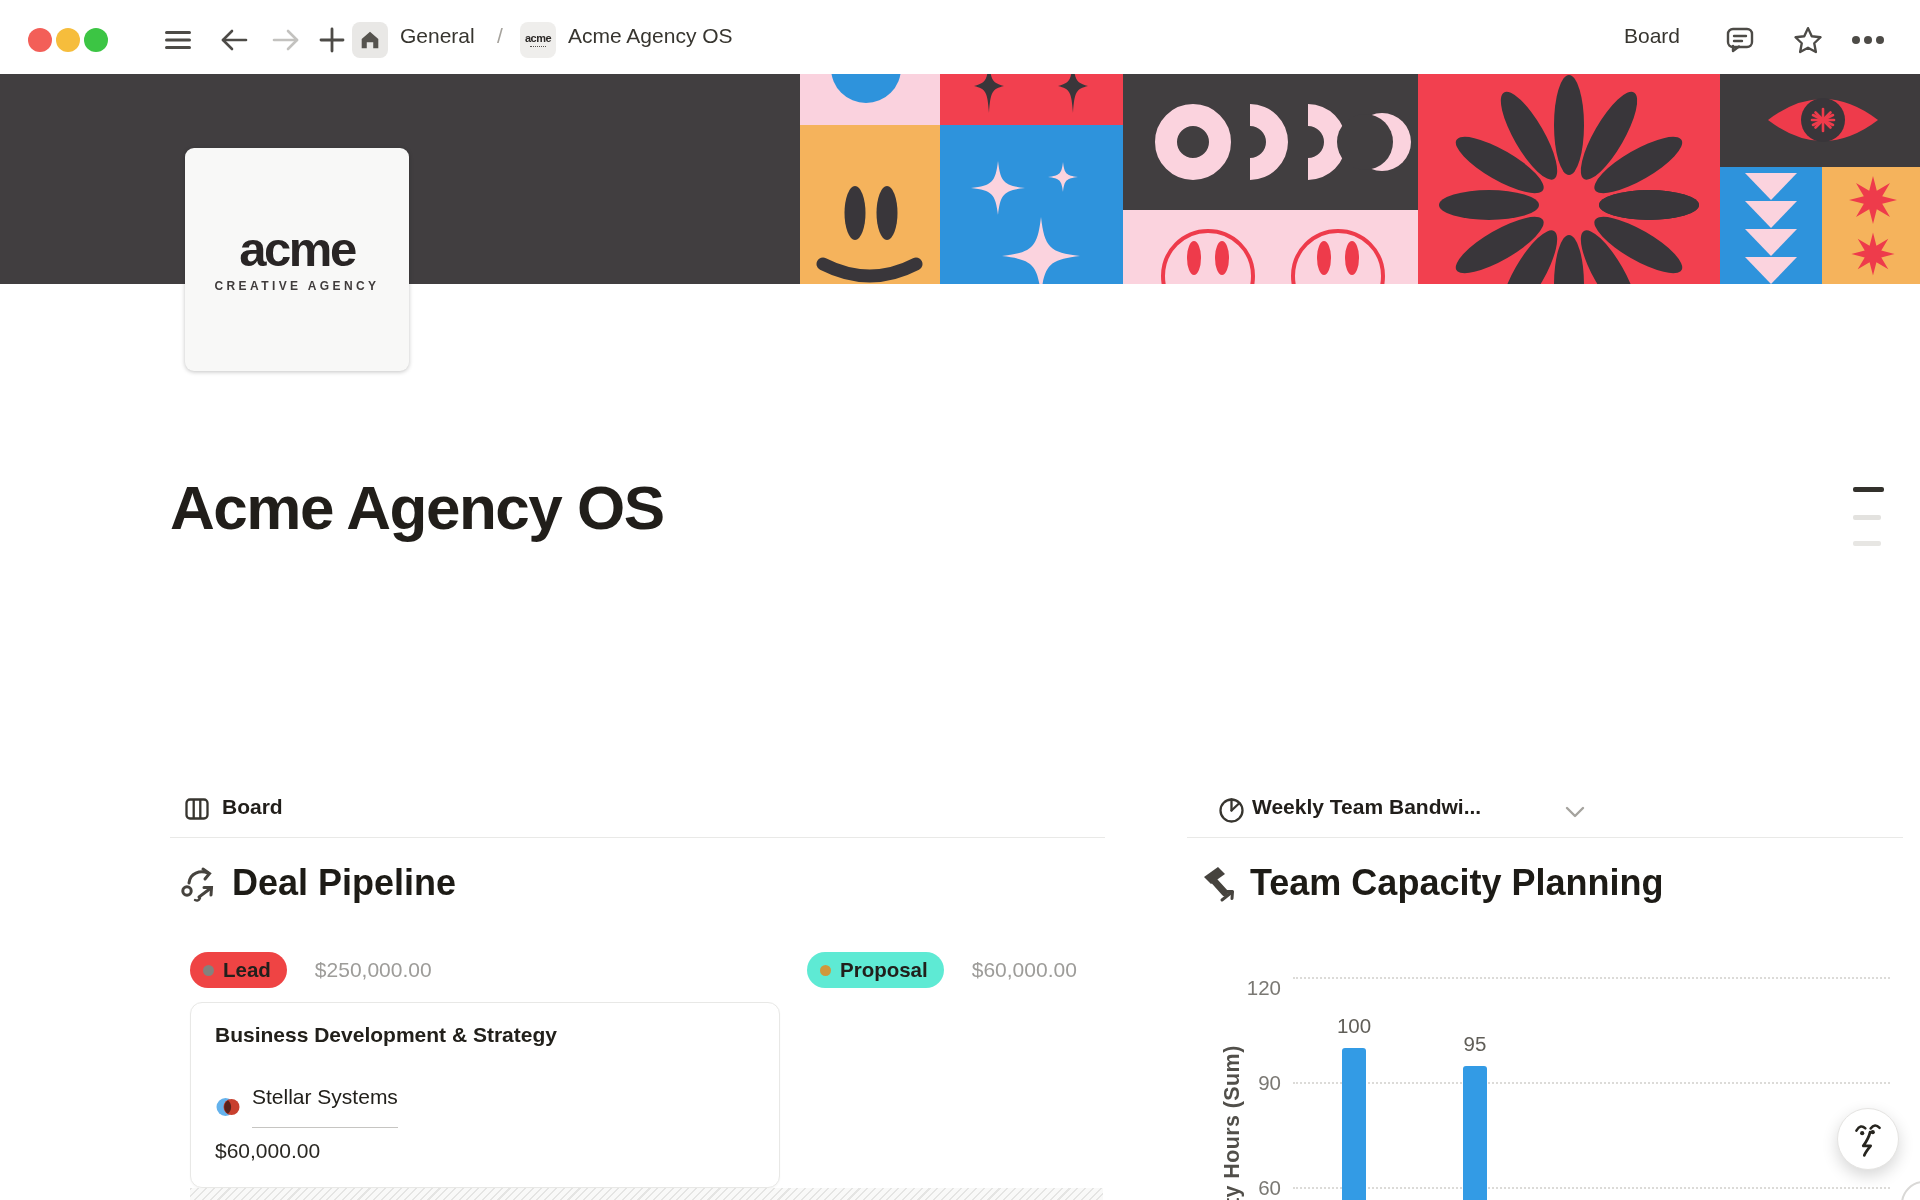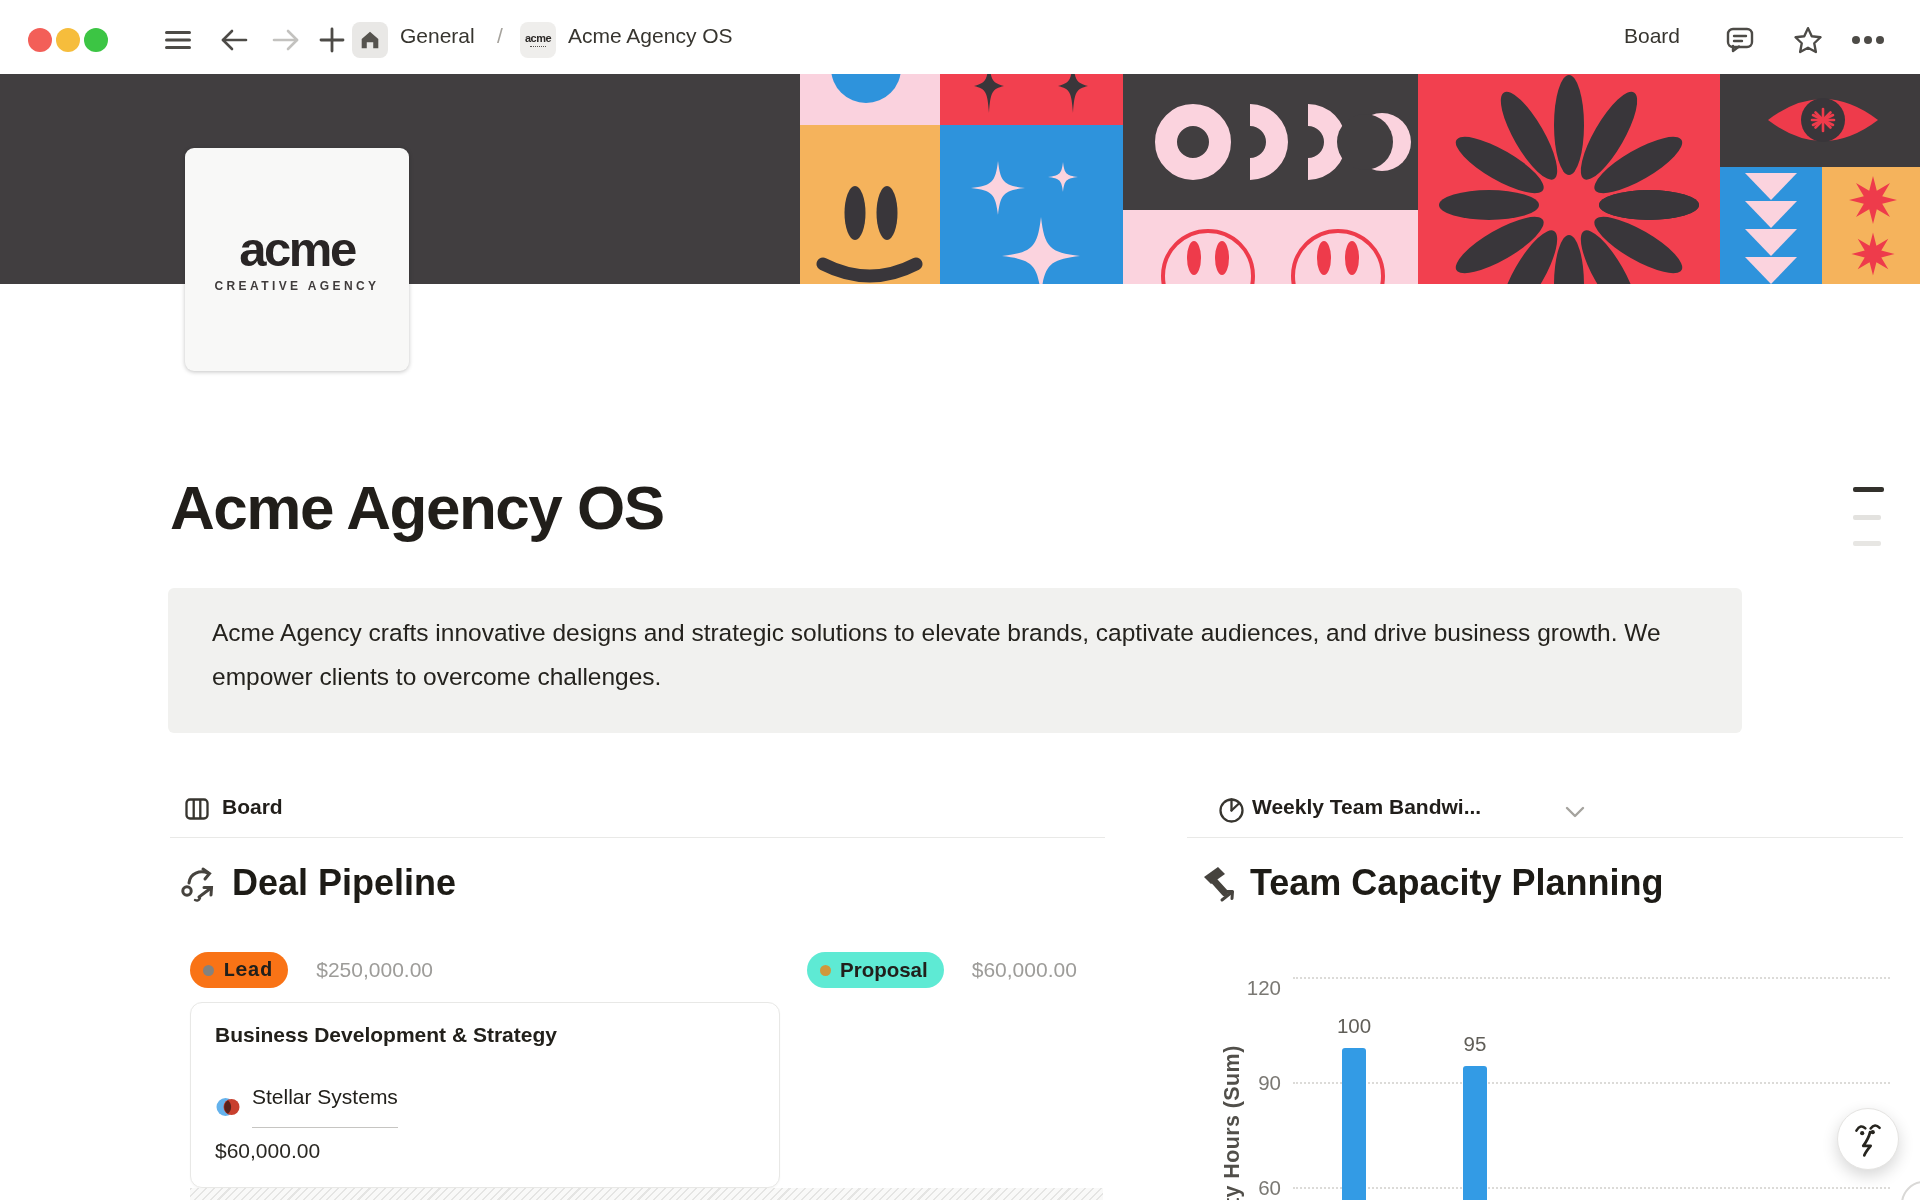--- a/index.html
+++ b/index.html
@@ -39,21 +39,21 @@
   .sec-right { left:1187px; width:716px; overflow:visible; }
   .tabrow { position:absolute; top:8px; left:0; height:42px; }
   .tablabel { position:absolute; top:7px; font-size:21px; font-weight:600; color:#211e1a; white-space:nowrap; }
   .divider { position:absolute; top:57px; left:0; right:0; height:1px; background:#e9e9e7; }
   .h2row { position:absolute; top:80px; left:0; height:48px; }
   .h2 { position:absolute; font-size:36px; font-weight:800; color:#1d1b16; white-space:nowrap; }
 
   .pillrow { position:absolute; top:172px; height:36px; display:flex; align-items:center; }
   .pill { display:flex; align-items:center; height:36px; border-radius:18px; padding:0 16px 0 13px; font-size:20.5px; font-weight:700; color:#21201c; }
   .pill .dot { width:11px; height:11px; border-radius:50%; margin-right:9px; }
-  .pill-lead { background:#f97316;font-family:Liberation Mono, monospace; } .pill-lead .dot { background:#84827e; }
+  .pill-lead { background:#ef4444; } .pill-lead .dot { background:#84827e; }
   .pill-proposal { background:#5eead4; } .pill-proposal .dot { background:#d0973c; }
   .colsum { font-size:21px; color:#9d9c99; margin-left:28px; white-space:nowrap; }
 
   .card { position:absolute; top:222px; width:590px; height:186px; background:#fff; border:1px solid #e8e8e6; border-radius:12px; box-shadow:0 1px 2px rgba(0,0,0,.04); }
   .card .ctitle { position:absolute; left:24px; top:20px; font-size:21px; font-weight:700; color:#22201b; white-space:nowrap; }
   .card .crel { position:absolute; left:24px; top:82px; display:flex; align-items:center; }
   .card .link { font-size:21px; color:#22201b; border-bottom:1.5px solid #c6c5c2; padding-bottom:18px; margin-left:11px; white-space:nowrap; }
   .card .camount { position:absolute; left:24px; top:136px; font-size:21px; color:#2a2823; }
   .hatch { position:absolute; top:408px; left:20px; width:913px; height:12px; opacity:.75;
            background:repeating-linear-gradient(135deg,#dcdcda 0 1.5px,#f7f7f6 1.5px 5.5px); }
@@ -257,23 +257,20 @@
   <div class="logo-card">
     <span class="big">acme</span>
     <span class="sub">CREATIVE AGENCY</span>
   </div>
 
   <h1 class="page-title">Acme Agency OS</h1>
   <div class="toc">
     <div class="b1"></div>
     <div class="b2"></div>
     <div class="b3"></div>
-  </div>
-  <div class="callout">
-    <div class="txt">Acme Agency crafts innovative designs and strategic solutions to elevate brands, captivate audiences, and drive business growth. We empower clients to overcome challenges.</div>
   </div>
 
   <div class="section sec-left">
     <div class="tabrow">
       <span style="position:absolute;left:14px;top:8px">
         <svg width="26" height="26" viewBox="0 0 26 26" fill="none" stroke="#37352f" stroke-width="2.3">
             <rect x="2.5" y="3.5" width="21" height="19" rx="3.5"></rect>
             <path d="M9.7 3.5 V22.5"></path>
             <path d="M16.3 3.5 V22.5"></path>
           </svg>

